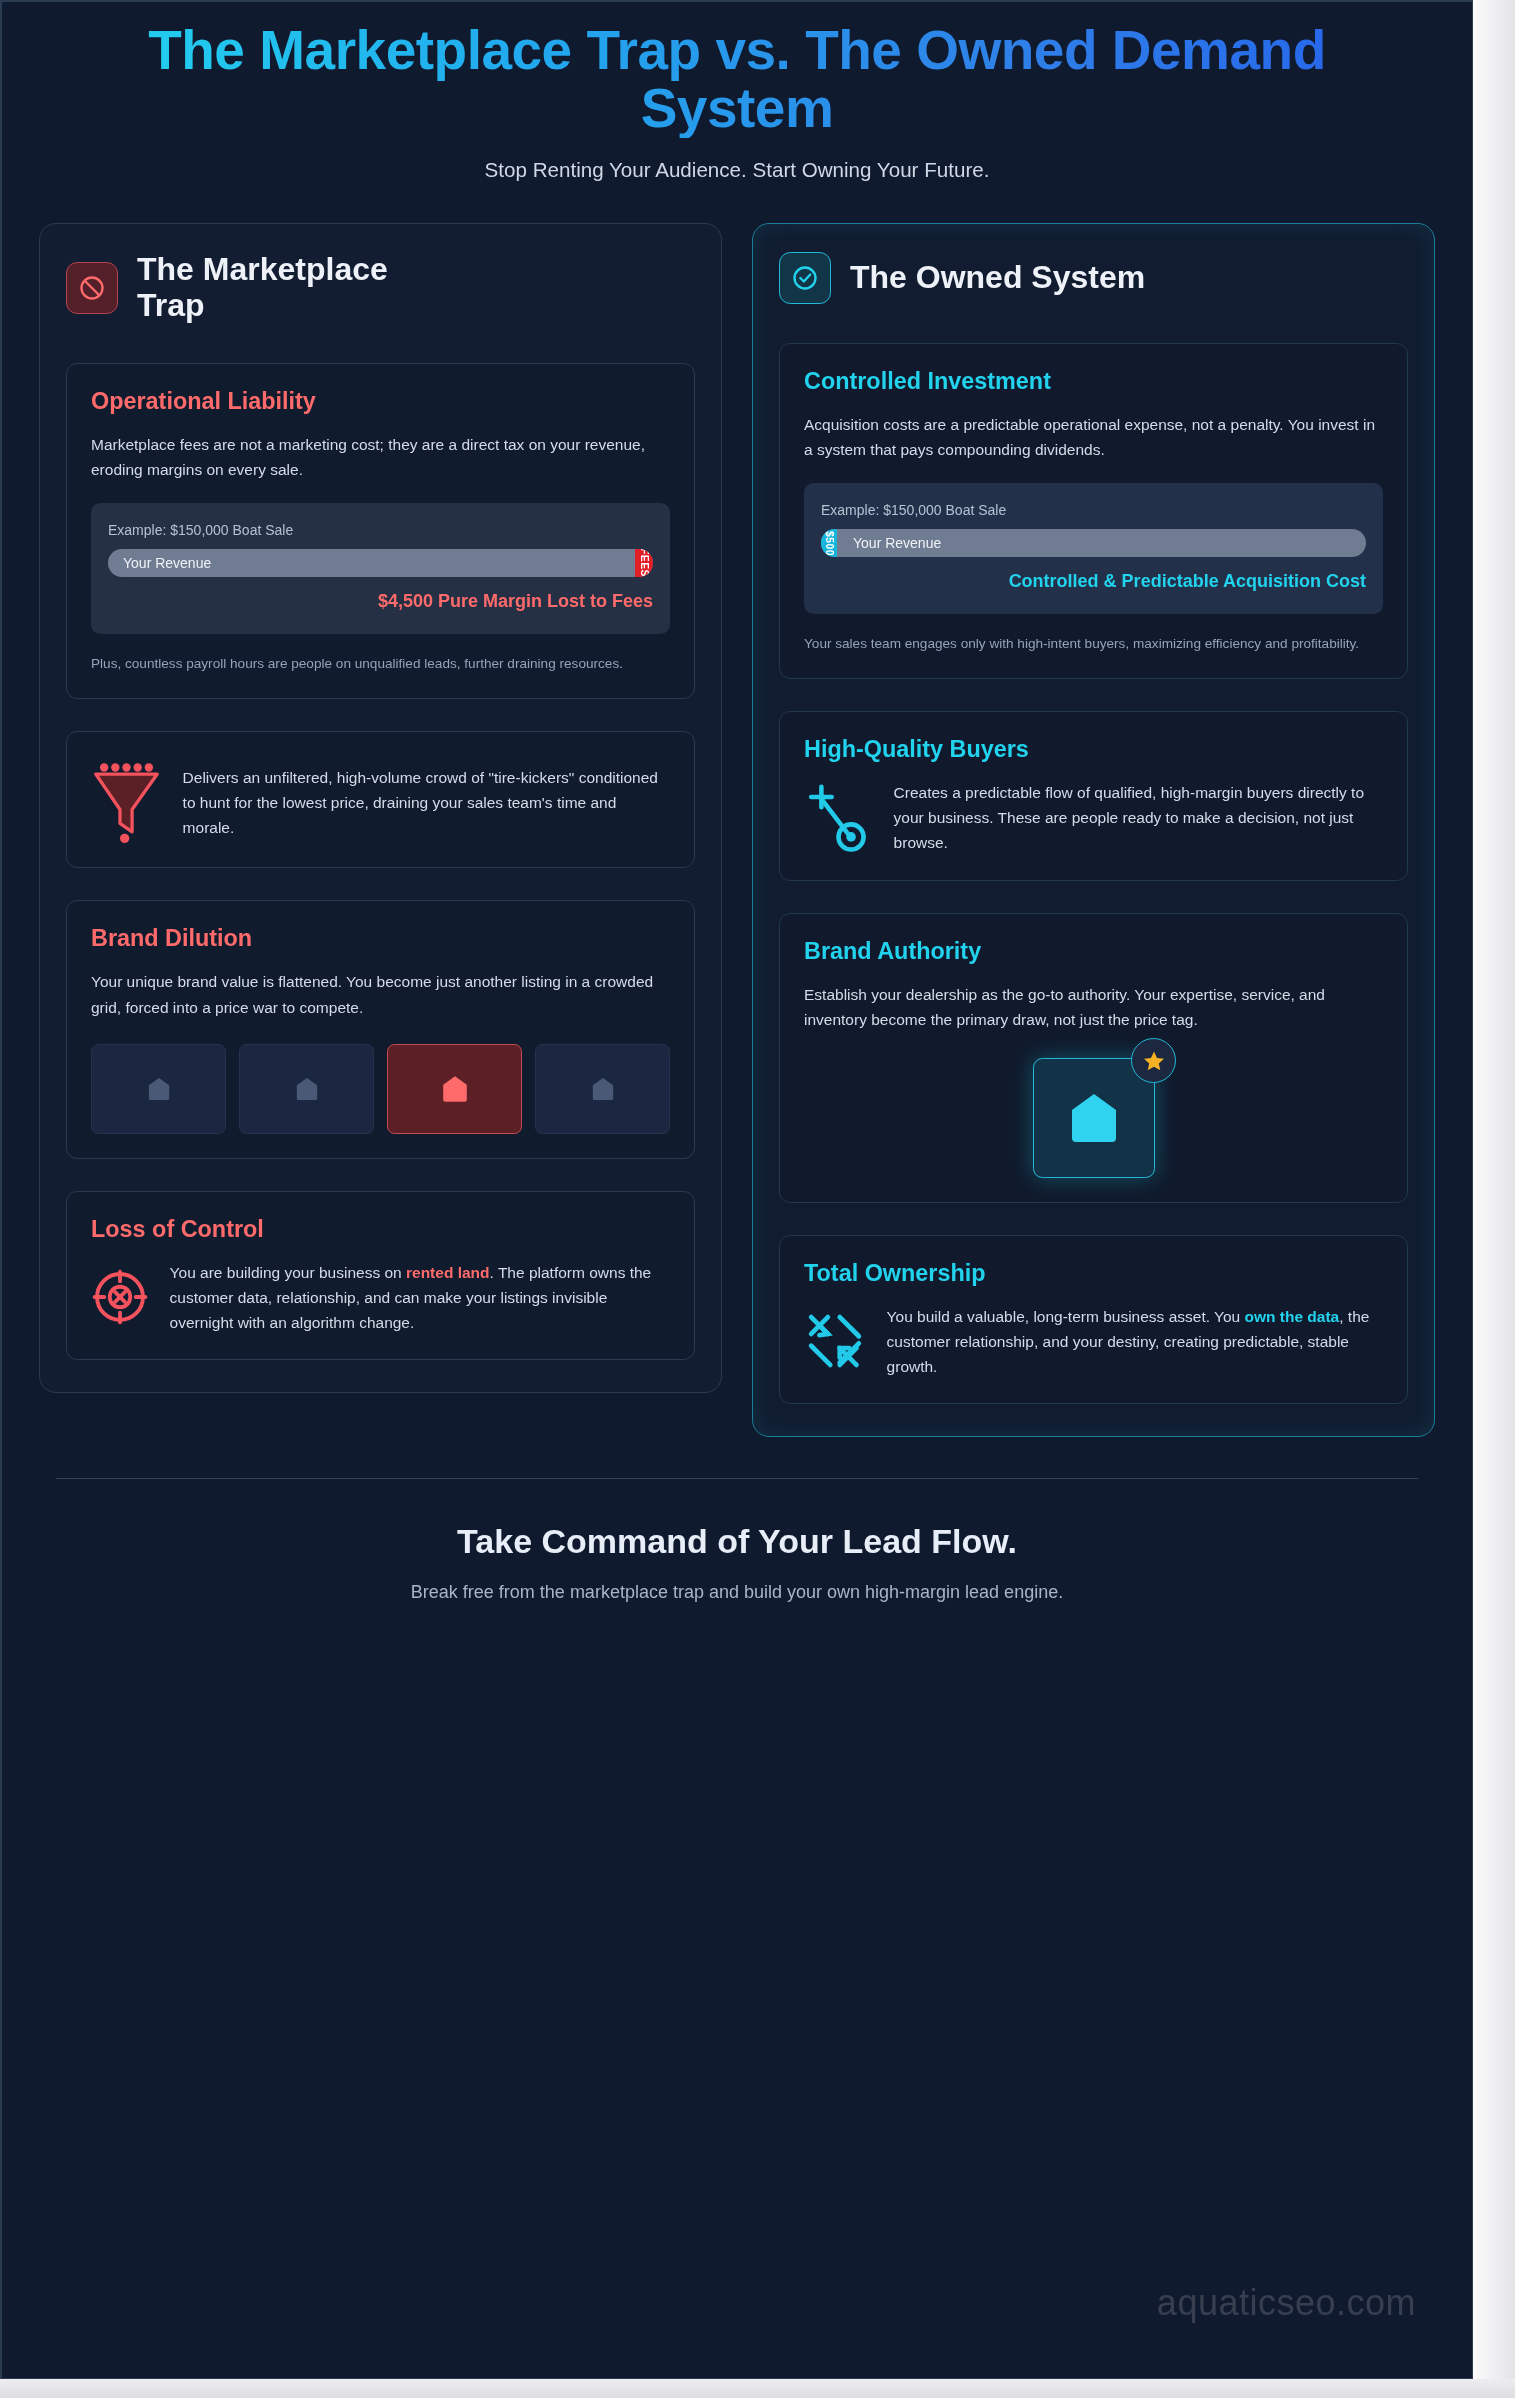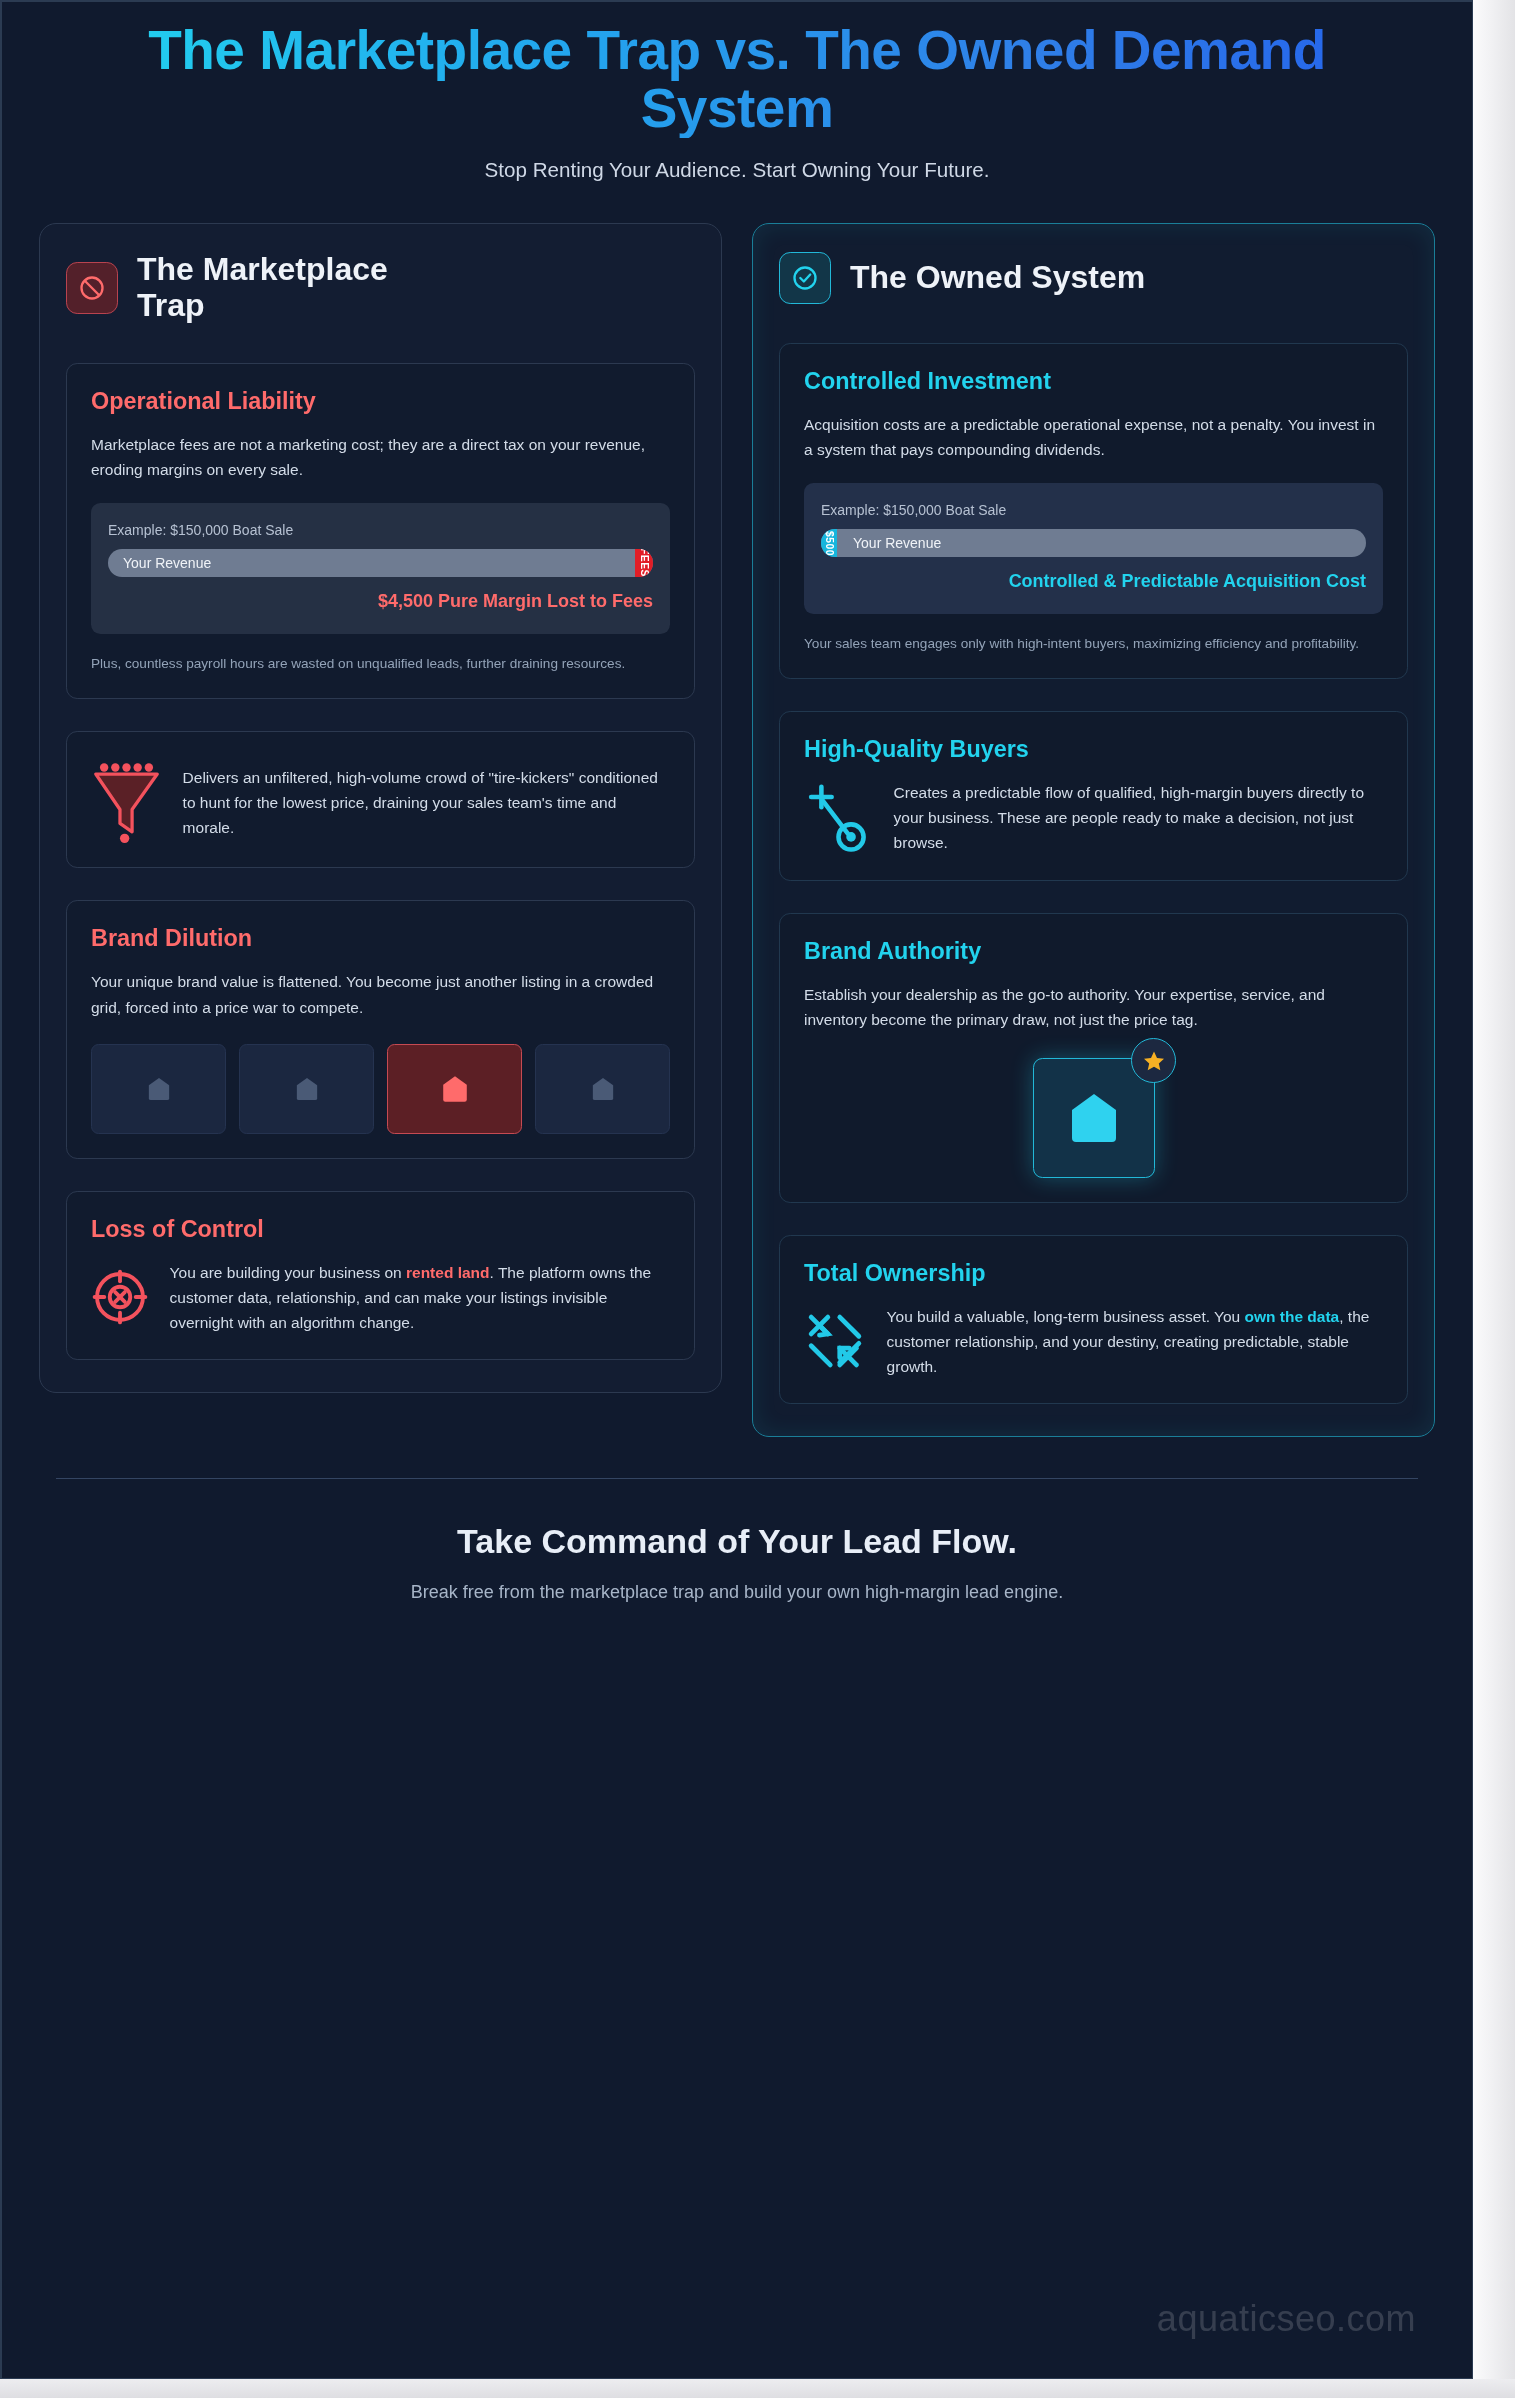--- a/index.html
+++ b/index.html
@@ -166,21 +166,21 @@
   .divider { height: 0.9px; background: #344562; }
   .footer h2 {
     margin-top: 43px; text-align: center;
     font-size: 34px; font-weight: bold; color: #e8eef7;
   }
   .footer p {
     margin-top: 20.6px; text-align: center;
     font-size: 18px; color: #a7b5c8;
   }
   .watermark {
-    position: absolute; right: 56px; bottom: 38px;
+    position: absolute; right: 56px; bottom: 54px;
     font-size: 36px; color: rgba(255,255,255,0.16);
     letter-spacing: 0.5px;
   }
 </style>
 </head>
 <body>
 
 <div id="frame">
 
   <div class="hero">
@@ -210,21 +210,21 @@
           <div class="exlabel">Example: $150,000 Boat Sale</div>
           <div class="bartrack">
             <div class="revtext">Your Revenue</div>
             <div class="seg-fee">
               <span>FEES</span>
             </div>
           </div>
           <div class="exresult bad">$4,500 Pure Margin Lost to Fees</div>
         </div>
 
-        <p class="note">Plus, countless payroll hours are wasted on unqualified leads, further draining resources.</p>
+        <p class="note">Plus, countless payroll hours are people on unqualified leads, further draining resources.</p>
       </div>
 
       <div class="card bad">
         <div class="iconrow">
           <div class="ic">
             <svg width="71" height="82" viewBox="0 0 76 88">
               <circle cx="14" cy="7" r="4.5" fill="#f4525d"></circle>
               <circle cx="26" cy="7" r="4.5" fill="#f4525d"></circle>
               <circle cx="38" cy="7" r="4.5" fill="#f4525d"></circle>
               <circle cx="50" cy="7" r="4.5" fill="#f4525d"></circle>

